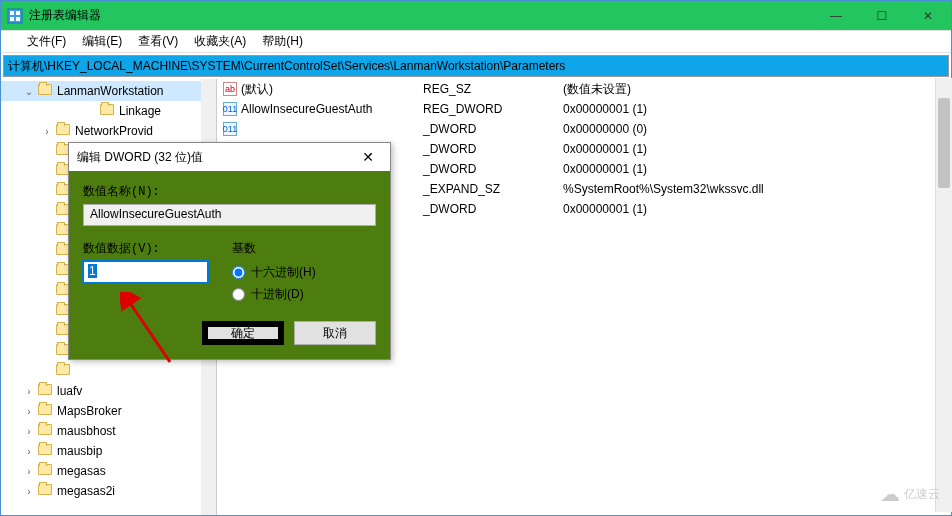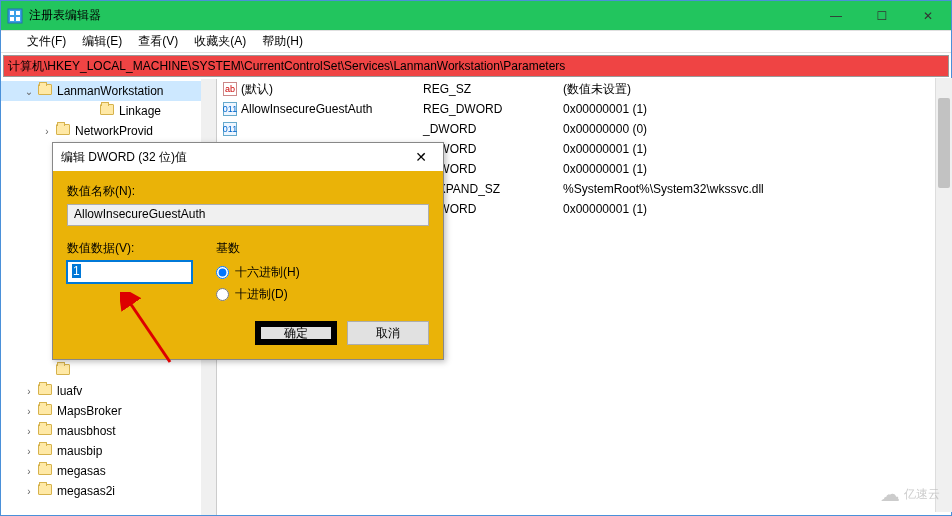--- a/index.html
+++ b/index.html
@@ -5,21 +5,21 @@
     * { box-sizing: border-box; margin: 0; padding: 0; font-family: "Segoe UI", Tahoma, sans-serif; font-size: 12px; }
     body { width: 952px; height: 516px; background: #fff; overflow: hidden; position: relative; }
     .window { width: 952px; height: 516px; border: 1px solid #4a90d9; display: flex; flex-direction: column; background:#fff; }
     .titlebar { height: 30px; background: #22c55e; display: flex; align-items: center; padding-left: 6px; border-bottom:1px solid #e0e0e0;}
     .titlebar .icon { width:16px; height:16px; margin-right:6px; }
     .titlebar .title { flex:1; }
     .sysbtns { display:flex; }
     .sysbtn { width:46px; height:30px; display:flex; align-items:center; justify-content:center; color:#333;}
     .menubar { height:22px; display:flex; align-items:center; padding-left:20px; gap:4px; border-bottom:1px solid #e0e0e0;}
     .menubar span{ padding:2px 6px; }
-    .addressbar { height:22px; border:1px solid #999; margin:2px; padding:1px 4px; display:flex; align-items:center; background:#ef4444;}
+    .addressbar { height:22px; border:1px solid #999; margin:2px; padding:1px 4px; display:flex; align-items:center; background:#0ea5e9;}
     .content { flex:1; display:flex; overflow:hidden; }
     .tree { width:216px; border-right:1px solid #ccc; overflow-y:auto; overflow-x:hidden; padding-top:2px; position:relative;}
     .tnode { display:flex; align-items:center; height:20px; white-space:nowrap; }
     .tnode .exp { width:12px; text-align:center; color:#666; font-size:10px;}
     .tnode .fold { width:16px; height:14px; margin:0 3px; }
     .tnode.sel { background:#cde8ff; }
     .folder-icon { display:inline-block; width:14px; height:11px; background:#ffe9a6; border:1px solid #d6b24c; border-radius:1px; position:relative;}
     .folder-icon::before{content:"";position:absolute;top:-3px;left:0;width:6px;height:3px;background:#ffe9a6;border:1px solid #d6b24c;border-bottom:none;border-radius:1px 1px 0 0;}
     .listview { flex:1; display:flex; flex-direction:column; overflow:hidden;}
     .cols { display:flex; height:22px; border-bottom:1px solid #e0e0e0; background:#fff;}
@@ -28,26 +28,26 @@
     .rows { flex:1; overflow:auto;}
     .row { display:flex; height:20px; align-items:center; }
     .cell{ padding:1px 6px; overflow:hidden; text-overflow:ellipsis; white-space:nowrap;}
     .cell.name{width:200px; display:flex; align-items:center; gap:4px;} .cell.type{width:140px;} .cell.data{flex:1;}
     .val-icon{ width:14px; height:14px; display:inline-flex; align-items:center; justify-content:center; font-size:9px; border:1px solid #888; background:#fff;}
     .val-icon.str{color:#c00;border-color:#c88;} .val-icon.bin{color:#06c;border-color:#6ac; background:#eef6ff;}
     .scroll-right{position:absolute; right:0; top:78px; bottom:4px; width:17px; background:#f0f0f0; border-left:1px solid #ddd;}
     .scroll-right .thumb{position:absolute; left:2px; right:2px; top:20px; height:90px; background:#c2c2c2; border-radius:2px;}
 
     
-    .dialog { position:absolute; left:52px; top:142px; width:392px; background:#eab308; border:1px solid #888; box-shadow:2px 2px 6px rgba(0,0,0,0.25); z-index:10;}
+    .dialog { position:absolute; left:68px; top:142px; width:323px; background:#4d7c0f; border:1px solid #888; box-shadow:2px 2px 6px rgba(0,0,0,0.25); z-index:10;}
     .dlg-title{ height:28px; background:#fff; display:flex; align-items:center; padding:0 8px;}
     .dlg-title .t{flex:1;}
     .dlg-close{ width:28px; height:28px; display:flex; align-items:center; justify-content:center; font-size:14px;}
     .dlg-body{ padding:12px 14px 6px 14px; }
-    .lbl{ margin-bottom:4px; display:block;}
+    .lbl{ margin-bottom:4px; display:block;font-family:Liberation Mono, monospace;}
     .ro-input{ width:100%; height:22px; border:1px solid #adadad; background:#f0f0f0; padding:2px 6px; margin-bottom:14px;}
     .field-row{ display:flex; gap:24px;}
     .val-input{ width:125px; height:22px; border:1px solid #0078d7; outline:1px solid #0078d7; padding:2px 4px; background:#fff;}
     .val-input .selv{ background:#0078d7; color:#fff; padding:0 1px;}
     .radios{ margin-top:4px;}
     .radios label{ display:flex; align-items:center; gap:6px; height:22px;}
     .radios input{ width:13px; height:13px;}
     .dlg-btns{ display:flex; justify-content:flex-end; gap:10px; padding:10px 14px 14px;}
     .btn{ width:82px; height:24px; border:1px solid #adadad; background:#e1e1e1; display:flex; align-items:center; justify-content:center;}
     .btn.primary{ border:6px solid #000000;}

